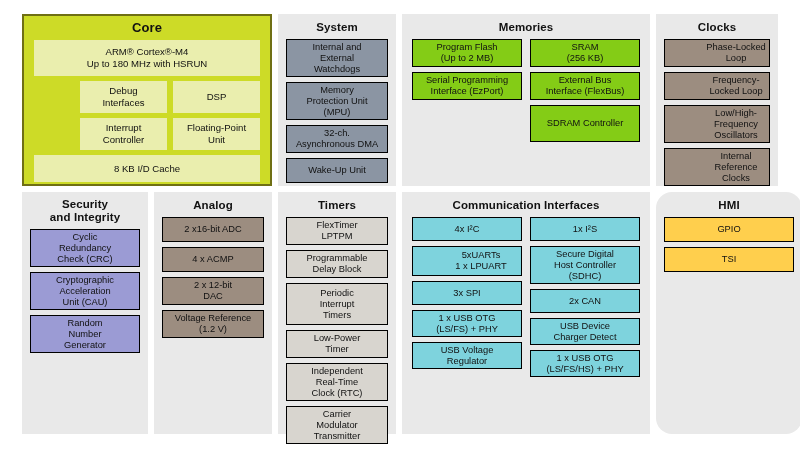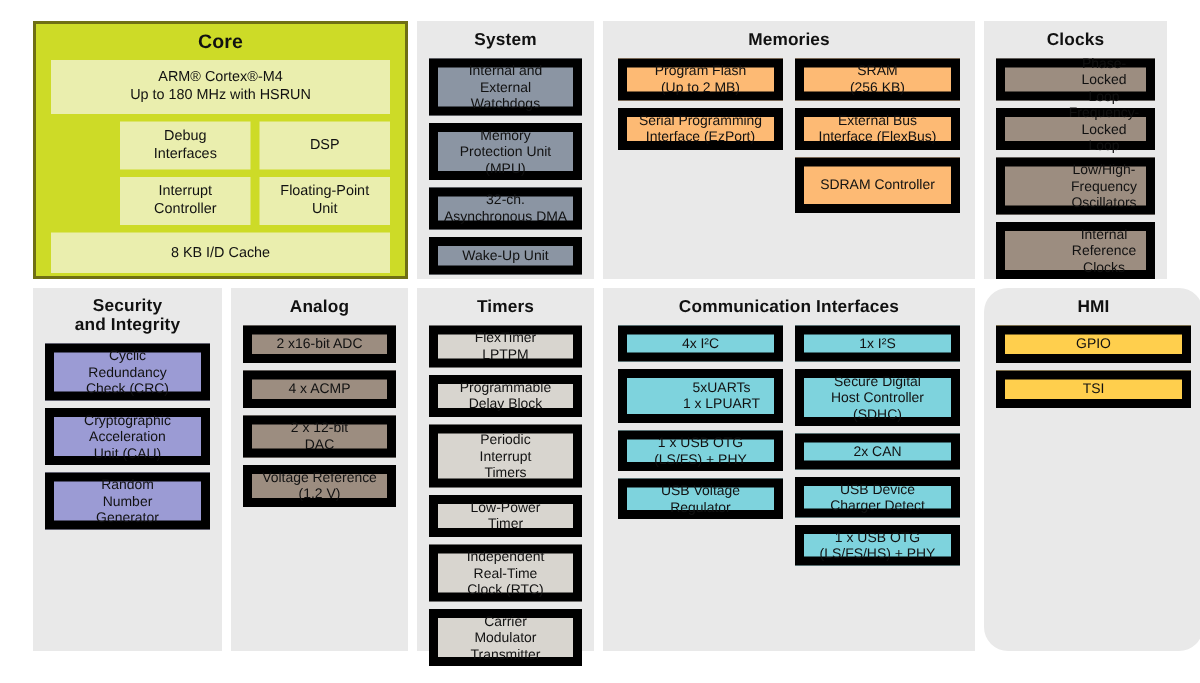--- a/index.html
+++ b/index.html
@@ -54,21 +54,21 @@
     padding: 0 10px;
   }
   .col {
     flex: 1 1 0;
     display: flex;
     flex-direction: column;
     gap: 5px;
   }
   .block {
     box-sizing: border-box;
-    border: 6px solid #000000;
+    border: 1px solid #000000;
     text-align: center;
     font-size: 9.3px;
     line-height: 11px;
     padding: 3px 2px;
     color: #111111;
     display: flex;
     align-items: center;
     justify-content: center;
     white-space: pre-line;
   }
@@ -117,21 +117,21 @@
 
   
   #panel-security { left: 22px;  top: 192px; width: 126px; height: 242px; }
   #panel-analog   { left: 154px; top: 192px; width: 118px; height: 242px; }
   #panel-timers   { left: 278px; top: 192px; width: 118px; height: 242px; }
   #panel-comm     { left: 402px; top: 192px; width: 248px; height: 242px; }
   #panel-hmi      { left: 656px; top: 192px; width: 146px; height: 242px; border-radius: 16px; }
 
   
   .blk-system   { background: #8b95a3; }
-  .blk-memories { background: #fdba74; }
+  .blk-memories { background: #84cc16; }
   .blk-clocks   { background: #9c8d80; padding-left: 40px; }
   .blk-security { background: #9b9bd4; }
   .blk-analog   { background: #9c8d80; }
   .blk-timers   { background: #d8d5cf; }
   .blk-comm     { background: #7ed3dd; }
   .blk-hmi      { background: #ffcf4d; }
 </style>
 </head>
 <body>
 
@@ -254,22 +254,23 @@
 Modulator
 Transmitter</div>
     </div>
   </div>
 
   <div class="panel" id="panel-comm">
     <div class="panel-title">Communication Interfaces</div>
     <div class="blocks two-col">
       <div class="col">
         <div class="block blk-comm" style="height:24px;">4x I²C</div>
-        <div class="block blk-comm" style="height:36px;padding-left:30px;">5xUARTs
+        <div class="block blk-comm" style="height:30px;padding-left:30px;">5xUARTs
 1 x LPUART</div>
+        <div class="block blk-comm" style="height:24px;">3x SPI</div>
         <div class="block blk-comm" style="height:27px;">1 x USB OTG
 (LS/FS) + PHY</div>
         <div class="block blk-comm" style="height:27px;">USB Voltage
 Regulator</div>
       </div>
       <div class="col">
         <div class="block blk-comm" style="height:24px;">1x I²S</div>
         <div class="block blk-comm" style="height:38px;">Secure Digital
 Host Controller
 (SDHC)</div>

